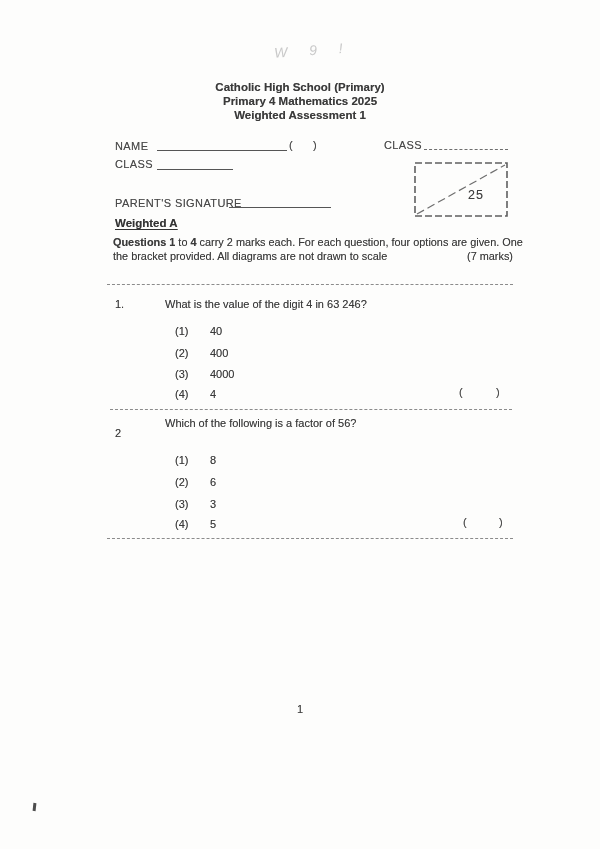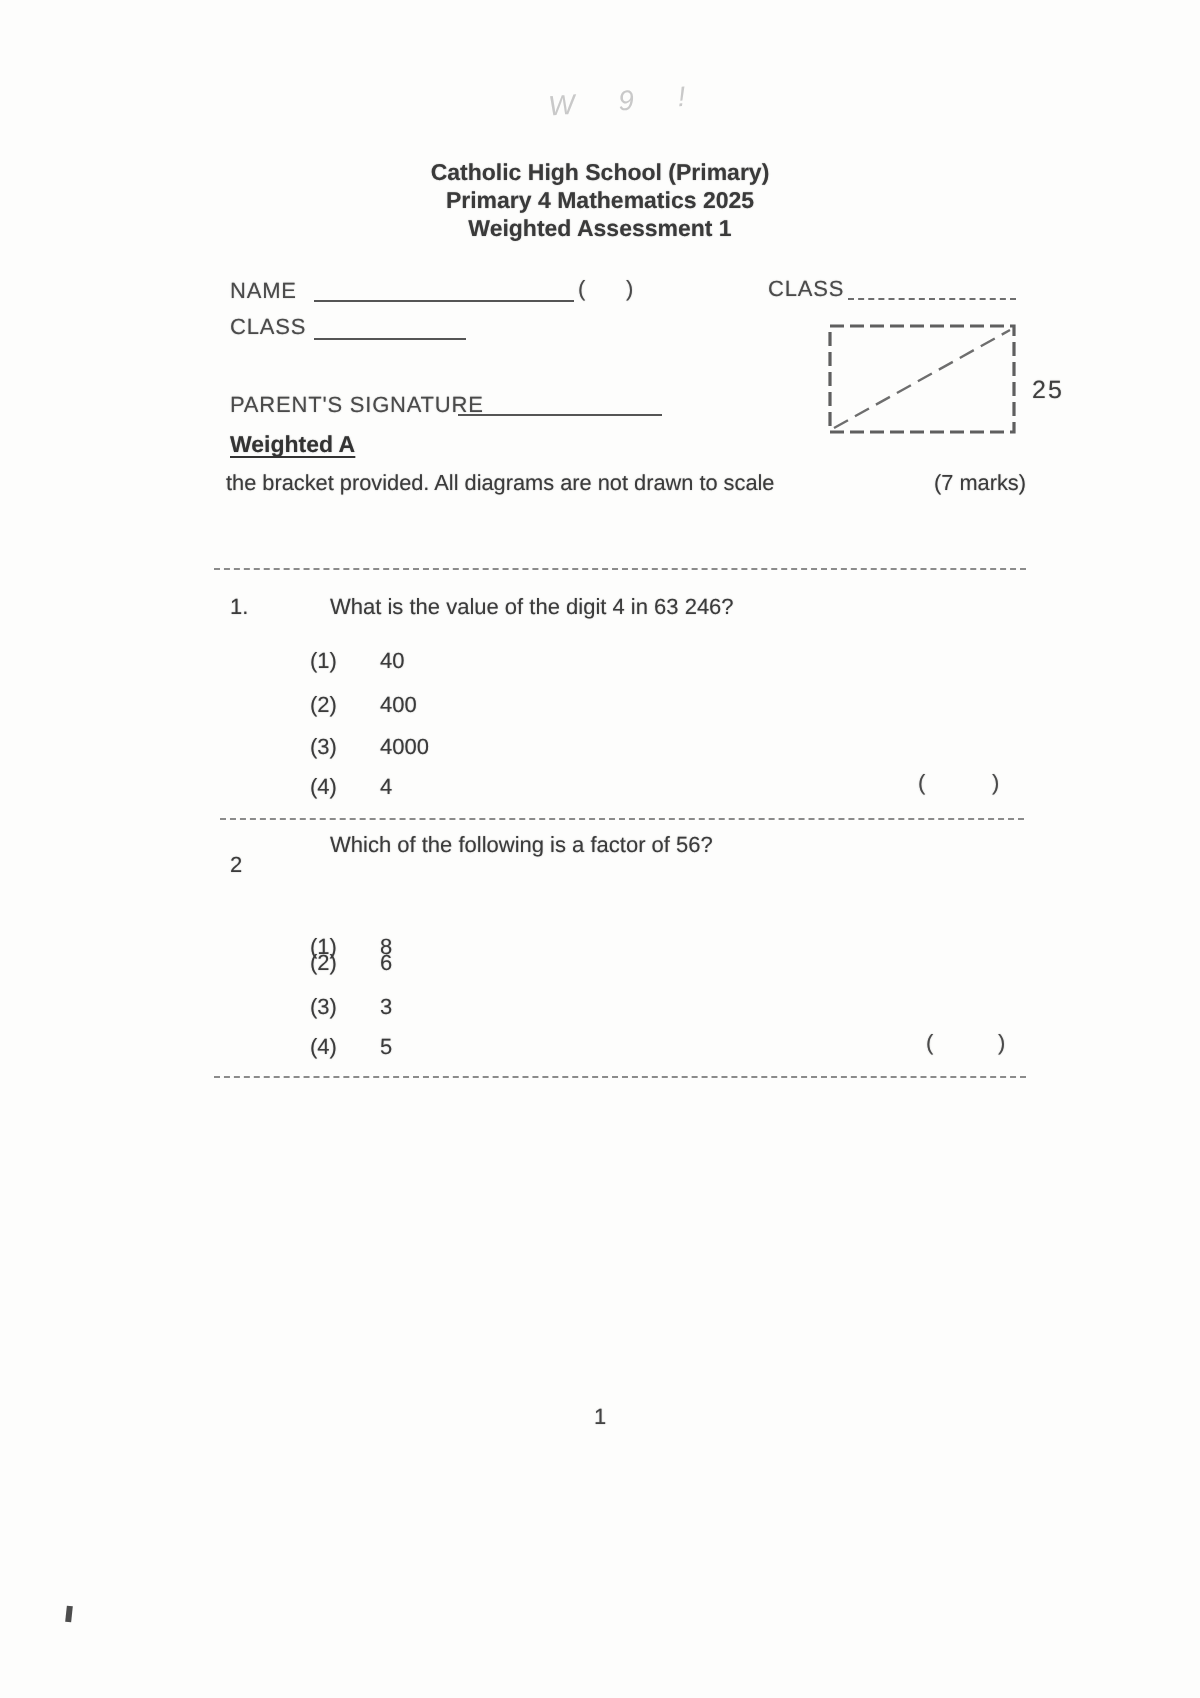--- a/index.html
+++ b/index.html
@@ -30,40 +30,40 @@
     font-weight: bold;
     font-size: 11.5px;
     line-height: 14px;
     color: #3a3a3a;
   }
   .lbl { font-size: 11px; letter-spacing: 0.4px; color: #4a4a4a; }
   .uline { border-bottom: 1.6px solid #555; height: 11px; }
   .dline { border-bottom: 1.4px dashed #6e6e6e; height: 10px; }
   .paren { font-size: 11px; color: #4a4a4a; }
   .score-num {
-    font-size: 12.5px; color: #3f3f3f; letter-spacing: 1px; margin-left: 48px;
+    font-size: 12.5px; color: #3f3f3f; letter-spacing: 1px;
   }
   .section-title {
     font-size: 11.5px; font-weight: bold;
     text-decoration: underline;
     text-underline-offset: 2px;
     color: #333;
   }
   .instructions {
     left: 113px; top: 236px; width: 400px;
     font-size: 10.9px; line-height: 13.7px; color: #3b3b3b;
   }
   .jline { text-align: justify; text-align-last: justify; white-space: nowrap; }
   .iline3 { position: relative; }
   .marks-note { position: absolute; right: 0; top: 0; }
   .bold { font-weight: bold; }
   .sep { border-top: 1.3px dashed #8b8b8b; height: 0; }
   .qnum { font-size: 11px; color: #3b3b3b; }
   .qtext { font-size: 11px; color: #3b3b3b; }
-  .opt-row { font-size: 11px; color: #3b3b3b; }
+  .opt-row { font-size: 11px; color: #3b3b3b; margin-left: 20px; }
   .opt-label { display: inline-block; width: 35px; }
   .footer-page {
     left: 0; right: 0; top: 703px;
     text-align: center; font-size: 11px; color: #444;
   }
   .corner-mark {
     left: 33px; top: 803px; width: 3px; height: 8px;
     background: #4d4d4d; transform: rotate(6deg);
   }
   svg { display: block; }
@@ -99,20 +99,23 @@
     </svg>
     <div class="abs score-num" style="left:54px; top:26px;">25</div>
   </div>
 
   <div class="abs lbl" style="left:115px; top:197px;">PARENT'S SIGNATURE</div>
   <div class="abs uline" style="left:229px; top:196px; width:102px;"></div>
 
   <div class="abs section-title" style="left:115px; top:217px;">Weighted A</div>
 
   <div class="abs instructions">
+    <div class="jline">
+      <span class="bold">Questions </span><span class="bold">1</span><span> to </span><span class="bold">4</span><span> carry 2 marks each. For each question, four options are given. One</span>
+    </div>
     <div class="iline3">
       <span>the bracket provided. All diagrams are not drawn to scale</span>
       <span class="marks-note">(7 marks)</span>
     </div>
   </div>
 
   <div class="abs sep" style="left:107px; top:284px; width:406px;"></div>
 
   <div class="abs qnum" style="left:115px; top:298px;">1.</div>
   <div class="abs qtext" style="left:165px; top:298px;">What is the value of the digit 4 in 63 246?</div>
@@ -131,21 +134,21 @@
   </div>
 
   <span class="abs paren" style="left:459px; top:386px;">(</span>
   <span class="abs paren" style="left:496px; top:386px;">)</span>
 
   <div class="abs sep" style="left:110px; top:409px; width:402px;"></div>
 
   <div class="abs qnum" style="left:115px; top:427px;">2</div>
   <div class="abs qtext" style="left:165px; top:417px;">Which of the following is a factor of 56?</div>
 
-  <div class="abs opt-row" style="left:155px; top:468px;">
+  <div class="abs opt-row" style="left:155px; top:454px;">
     <span class="opt-label">(1)</span><span>8</span>
   </div>
   <div class="abs opt-row" style="left:155px; top:476px;">
     <span class="opt-label">(2)</span><span>6</span>
   </div>
   <div class="abs opt-row" style="left:155px; top:498px;">
     <span class="opt-label">(3)</span><span>3</span>
   </div>
   <div class="abs opt-row" style="left:155px; top:518px;">
     <span class="opt-label">(4)</span><span>5</span>

